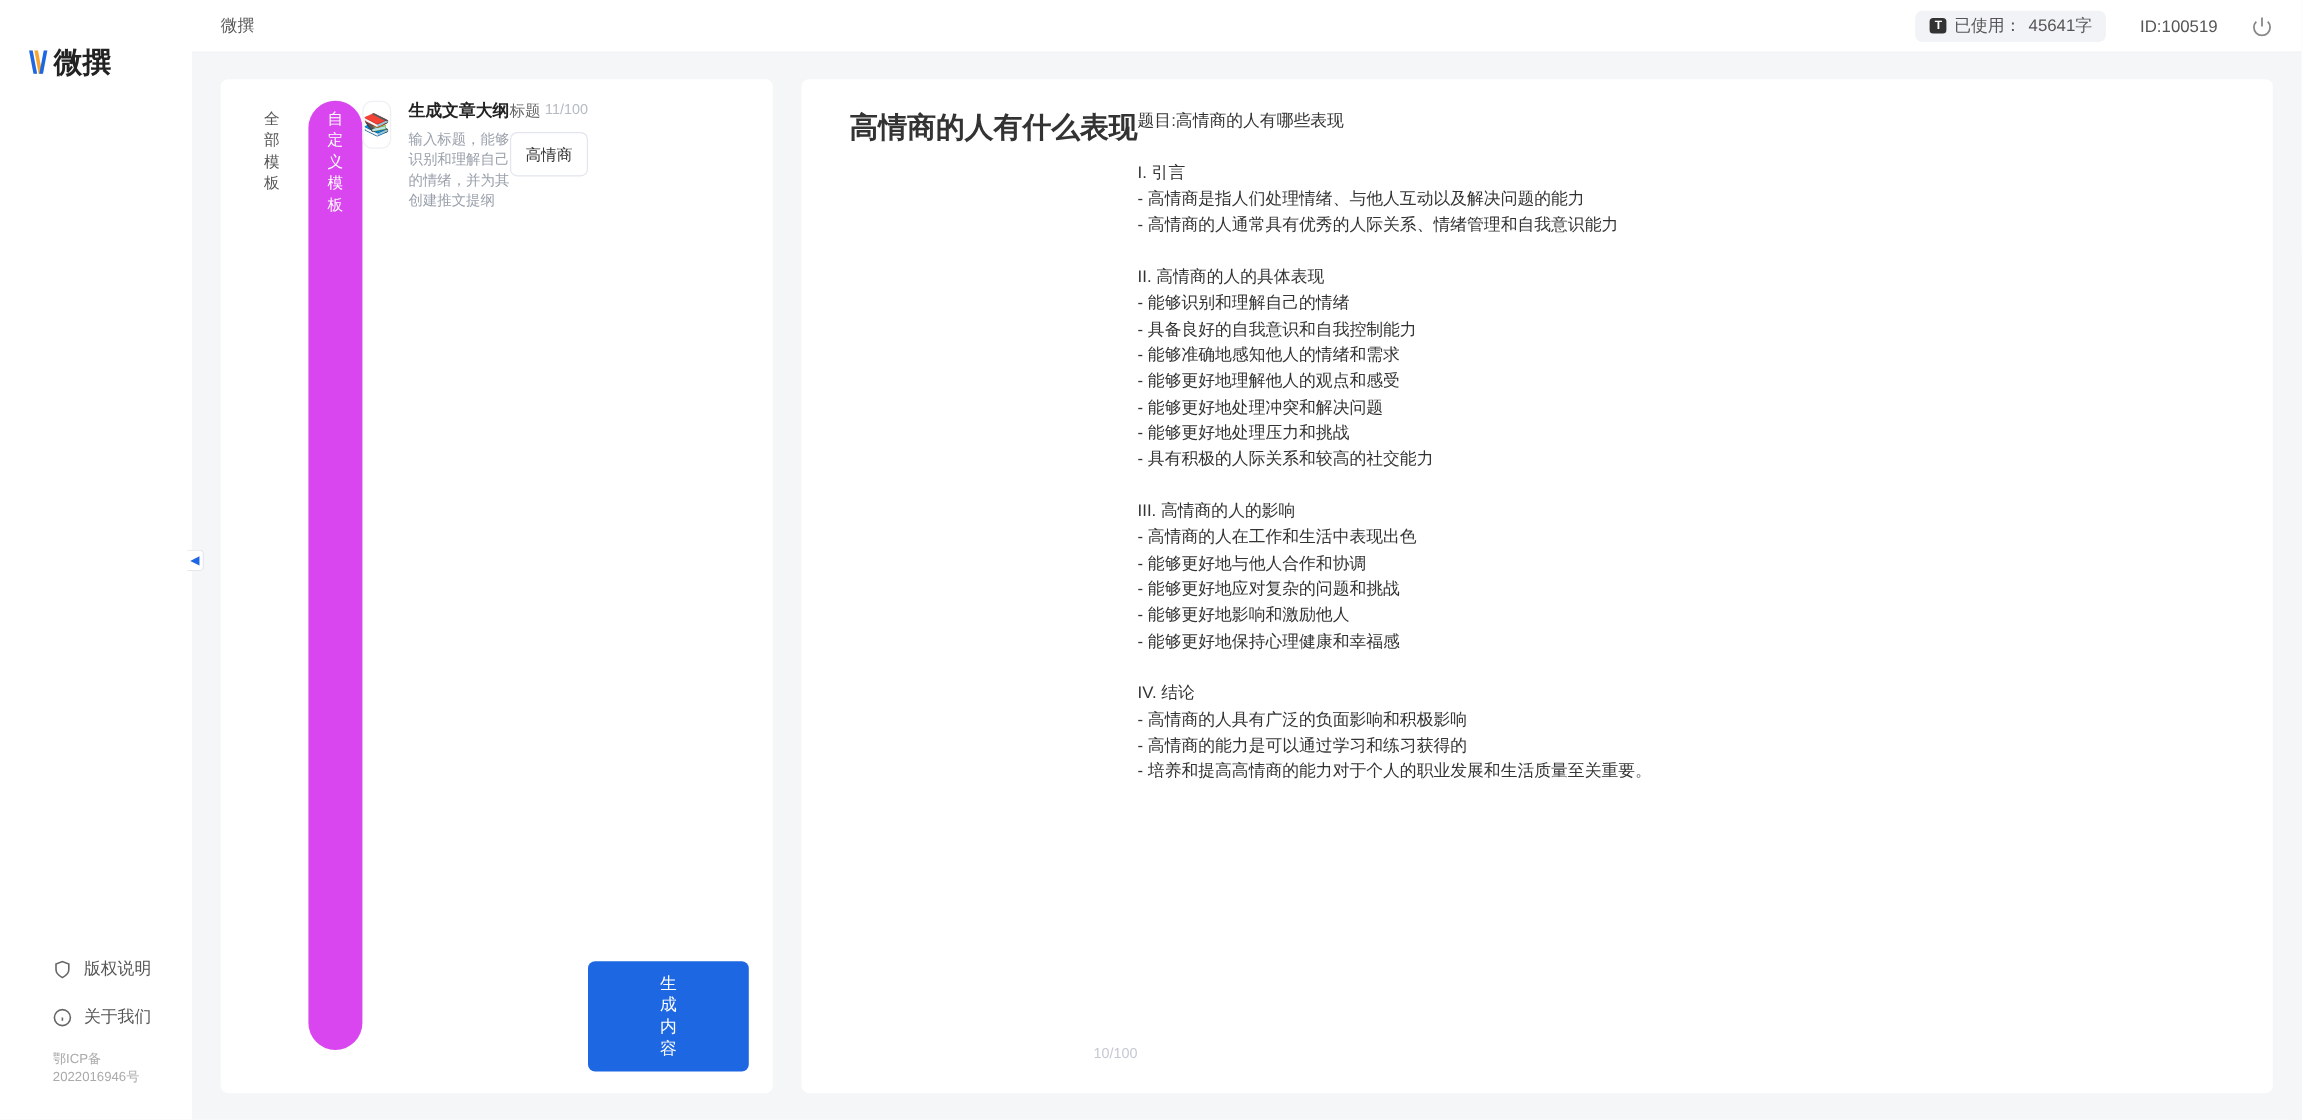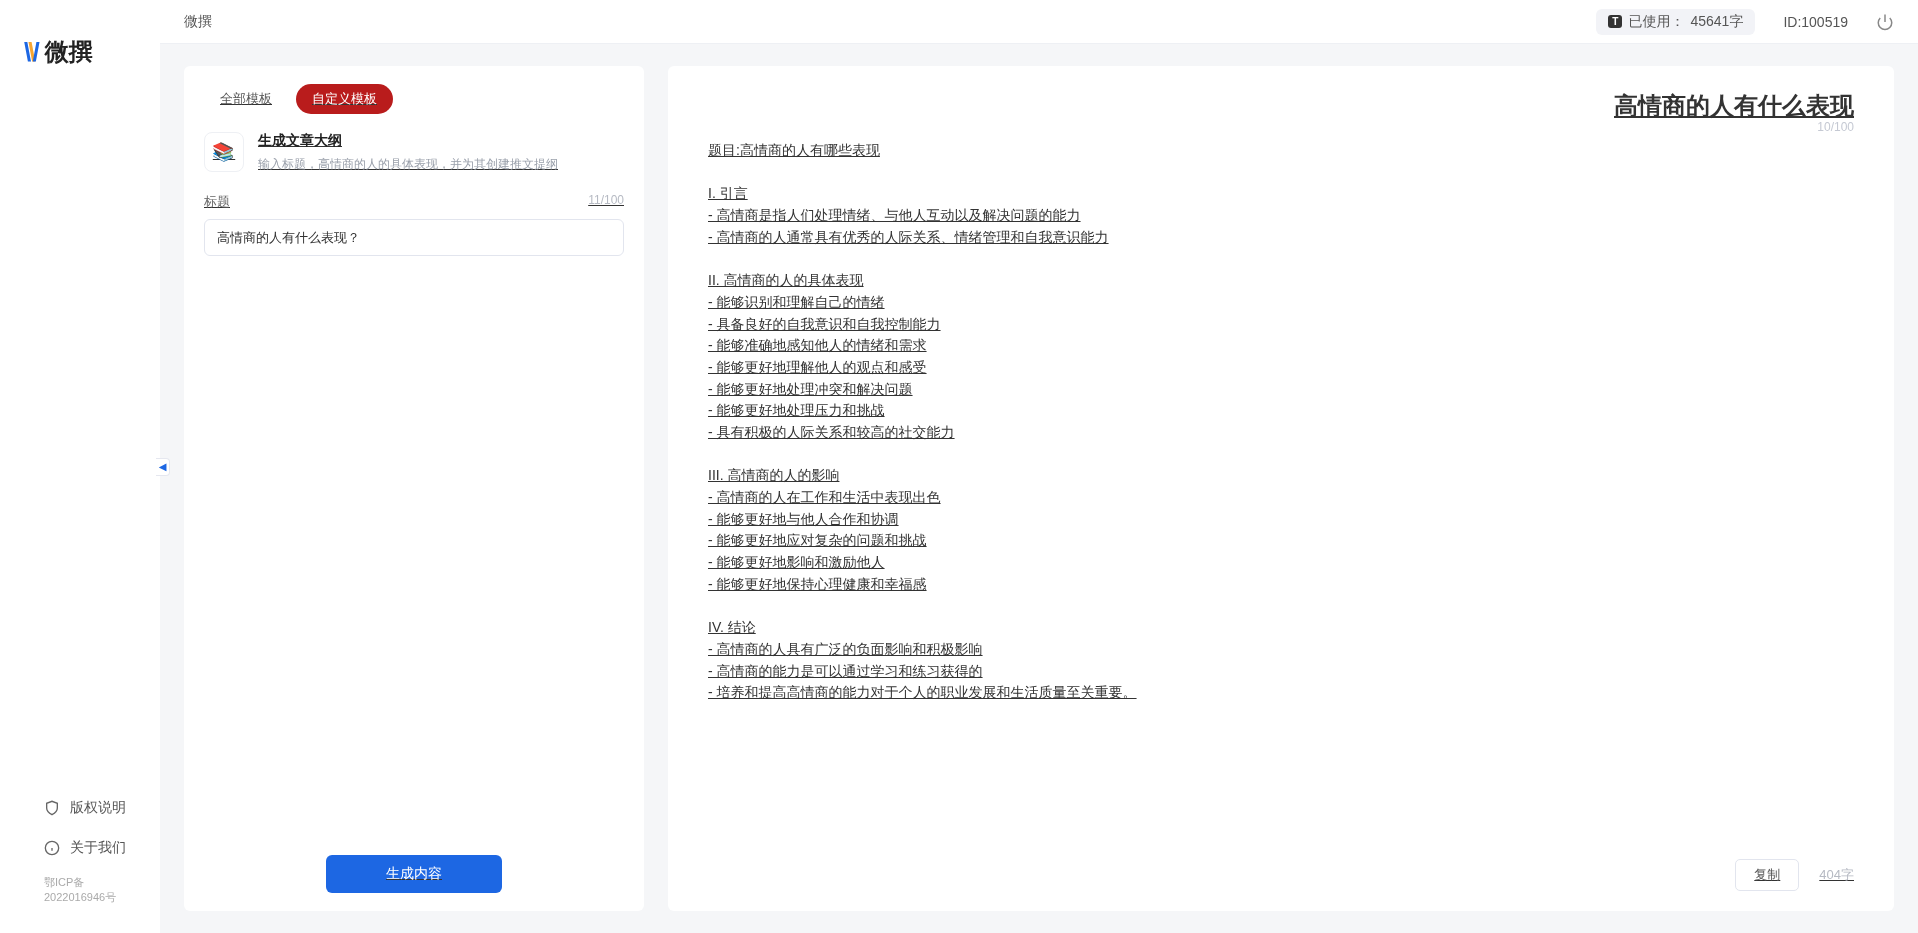--- a/index.html
+++ b/index.html
@@ -28,28 +28,28 @@
     .main { flex: 1; display: flex; flex-direction: column; min-width: 0; }
     .topbar { height: 44px; background: #fff; border-bottom: 1px solid #eef0f4; display: flex; align-items: center; padding: 0 24px; gap: 18px; }
     .breadcrumb { color: #555; font-size: 14px; }
     .topbar-right { margin-left: auto; display: flex; align-items: center; gap: 28px; color: #555; }
     .usage-badge { display: flex; align-items: center; gap: 6px; background: #f2f3f7; padding: 4px 12px; border-radius: 6px; }
     .usage-badge .t-icon { background: #333; color: #fff; font-size: 10px; font-weight: 700; padding: 1px 4px; border-radius: 3px; }
     .power-icon { color: #888; cursor: pointer; }
 
     
     .content { flex: 1; display: flex; gap: 24px; padding: 22px 24px; min-height: 0; }
-    .card { background: #fff; border-radius: 6px; display: flex; flex-direction: column; min-height: 0; text-decoration: underline; }
+    .card { background: #fff; border-radius: 6px; display: flex; flex-direction: row; min-height: 0; }
     .left-card { flex: 0 0 460px; padding: 18px 20px; }
     .right-card { flex: 1; padding: 24px 40px 20px; position: relative; }
 
     
     .tabs { display: flex; gap: 8px; margin-bottom: 18px; }
     .tab { padding: 6px 16px; border-radius: 999px; cursor: pointer; font-size: 13px; background: transparent; color: #555; }
-    .tab.active { background: #b91c1c; color: #fff; }
+    .tab.active { background: #d946ef; color: #fff; }
 
     .template-row { display: flex; gap: 14px; align-items: flex-start; margin-bottom: 20px; }
     .template-thumb { width: 40px; height: 40px; border-radius: 8px; background: #fff; border: 1px solid #eef0f4; display: flex; align-items: center; justify-content: center; font-size: 18px; }
     .template-title { font-weight: 600; font-size: 14px; color: #222; margin-bottom: 6px; }
     .template-desc { font-size: 12px; color: #9aa0ab; }
 
     .field-block { margin-bottom: 18px; }
     .field-label-row { display: flex; justify-content: space-between; font-size: 13px; color: #666; margin-bottom: 8px; }
     .counter { color: #b6bac3; font-size: 12px; }
     .text-input { width: 100%; padding: 10px 12px; border: 1px solid #e2e5ee; border-radius: 6px; font-size: 13px; color: #333; font-family: inherit; }
@@ -130,21 +130,21 @@
       <section class="card left-card">
         <div class="tabs">
           <div class="tab">全部模板</div>
           <div class="tab active">自定义模板</div>
         </div>
 
         <div class="template-row">
           <div class="template-thumb">📚</div>
           <div>
             <div class="template-title">生成文章大纲</div>
-            <div class="template-desc">输入标题，高情商的人的具体表现，并为其创建推文提纲</div>
+            <div class="template-desc">输入标题，能够识别和理解自己的情绪，并为其创建推文提纲</div>
           </div>
         </div>
 
         <div class="field-block">
           <div class="field-label-row">
             <span>标题</span>
             <span class="counter">11/100</span>
           </div>
           <input class="text-input" type="text" value="高情商的人有什么表现？" style="">
         </div>
@@ -179,20 +179,16 @@
 - 高情商的人在工作和生活中表现出色
 - 能够更好地与他人合作和协调
 - 能够更好地应对复杂的问题和挑战
 - 能够更好地影响和激励他人
 - 能够更好地保持心理健康和幸福感
 
 IV. 结论
 - 高情商的人具有广泛的负面影响和积极影响
 - 高情商的能力是可以通过学习和练习获得的
 - 培养和提高高情商的能力对于个人的职业发展和生活质量至关重要。</div>
-        <div class="right-footer">
-          <button class="copy-btn">复制</button>
-          <span class="char-count">404字</span>
-        </div>
       </section>
     </div>
   </div>
 </div>
 
 </body></html>

